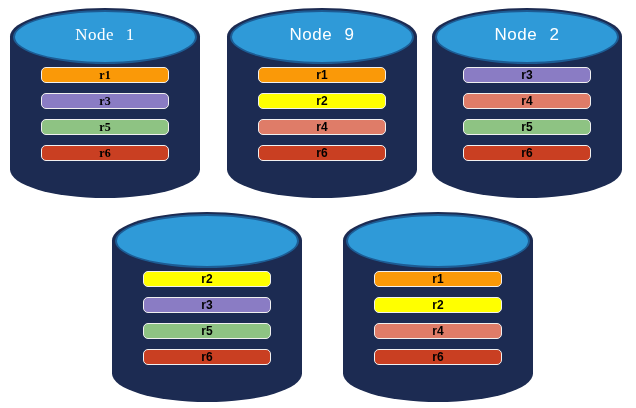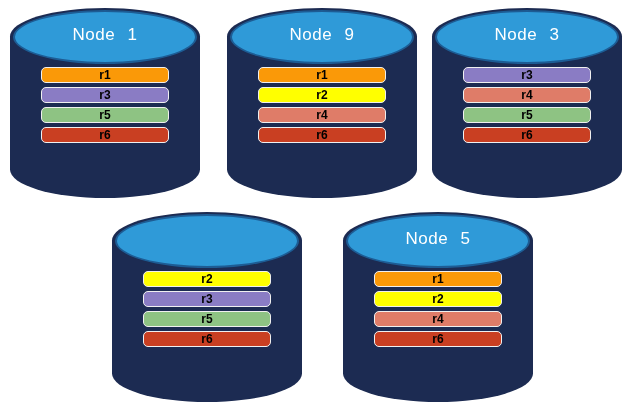--- a/index.html
+++ b/index.html
@@ -13,21 +13,21 @@
     width: 636px;
     height: 408px;
     background: #ffffff;
     overflow: hidden;
   }
   .node {
     position: absolute;
     width: 190px;
     height: 190px;
   }
-  .node-1 { left: 10px;  top: 8px; }
+  .node-1 { left: 10px;  top: 8px; font-family: Liberation Serif, serif; }
   .node-2 { left: 227px; top: 8px; }
   .node-3 { left: 432px; top: 8px; }
   .node-4 { left: 112px; top: 212px; }
   .node-5 { left: 343px; top: 212px; }
 
   
   .cyl-body {
     position: absolute;
     left: 0; top: 0; right: 0; bottom: 0;
     background: #1C2B52;
@@ -51,21 +51,21 @@
     font-size: 17px;
     font-weight: 400;
     word-spacing: 7px;
     letter-spacing: 0.5px;
   }
   .bars {
     position: absolute;
     left: 31px; right: 31px; top: 59px;
     display: flex;
     flex-direction: column;
-    gap: 4px;
+    gap: 10px;
   }
   .bar {
     height: 16px;
     box-sizing: border-box;
     border: 1px solid #f0f0f0;
     border-radius: 5px;
     display: flex;
     align-items: center;
     justify-content: center;
     color: #000000;
@@ -99,21 +99,21 @@
       <div class="bar" style="background: rgb(250, 153, 8);">r1</div>
       <div class="bar" style="background: rgb(255, 255, 0);">r2</div>
       <div class="bar" style="background: rgb(223, 124, 104);">r4</div>
       <div class="bar" style="background: rgb(201, 63, 34);">r6</div>
     </div>
   </div>
 
   <div class="node node-3">
     <div class="cyl-body"></div>
     <div class="cyl-top"></div>
-    <div class="node-title">Node 3</div>
+    <div class="node-title">Node 2</div>
     <div class="bars">
       <div class="bar" style="background: rgb(138, 124, 196);">r3</div>
       <div class="bar" style="background: rgb(223, 124, 104);">r4</div>
       <div class="bar" style="background: rgb(142, 195, 131);">r5</div>
       <div class="bar" style="background: rgb(201, 63, 34);">r6</div>
     </div>
   </div>
 
   <div class="node node-4">
     <div class="cyl-body"></div>
@@ -122,21 +122,20 @@
       <div class="bar" style="background: rgb(255, 255, 0);">r2</div>
       <div class="bar" style="background: rgb(138, 124, 196);">r3</div>
       <div class="bar" style="background: rgb(142, 195, 131);">r5</div>
       <div class="bar" style="background: rgb(201, 63, 34);">r6</div>
     </div>
   </div>
 
   <div class="node node-5">
     <div class="cyl-body"></div>
     <div class="cyl-top"></div>
-    <div class="node-title">Node 5</div>
     <div class="bars">
       <div class="bar" style="background: rgb(250, 153, 8);">r1</div>
       <div class="bar" style="background: rgb(255, 255, 0);">r2</div>
       <div class="bar" style="background: rgb(223, 124, 104);">r4</div>
       <div class="bar" style="background: rgb(201, 63, 34);">r6</div>
     </div>
   </div>
 
 </div>
 

